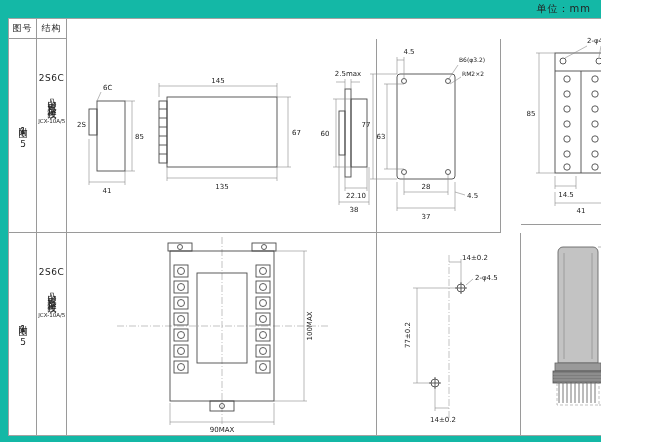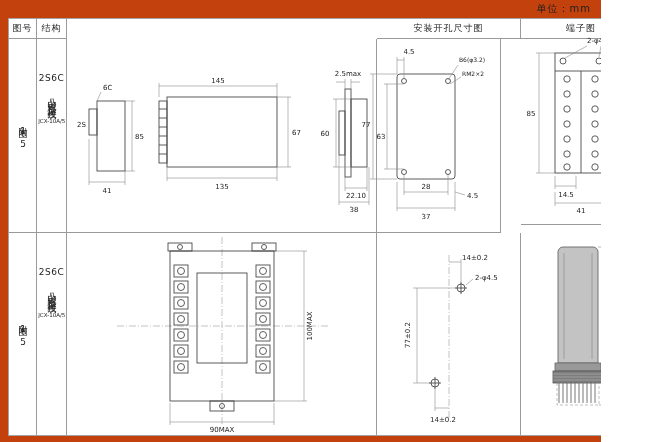--- a/index.html
+++ b/index.html
@@ -1,18 +1,18 @@
 <!DOCTYPE html>
 <html><head>
 <meta charset="utf-8">
 <style>
   * { margin:0; padding:0; box-sizing:border-box; }
   html,body { background:#fff; }
   body { font-family:"DejaVu Sans","Liberation Sans",sans-serif; color:#222; }
-  .page { position:relative; width:601px; height:442px; background:#c2410c; overflow:hidden; }
+  .page { position:relative; width:601px; height:442px; background:#14b8a6; overflow:hidden; }
   .unit { position:absolute; top:2px; right:10px; font-size:10px; letter-spacing:1px; }
   .tbl { position:absolute; left:8px; top:18px; width:634px; height:418px; border:1px solid #a3a3a3; background:#fff; }
   .cell { position:absolute; border-right:1px solid #9a9a9a; border-bottom:1px solid #9a9a9a; overflow:hidden; }
   .cell.last-col { border-right:none; }
   .cell.last-row { border-bottom:none; }
   .hcell { display:flex; align-items:center; justify-content:center; font-size:9px; letter-spacing:1px; }
   .figcell { display:flex; align-items:center; justify-content:center; }
   .vtext { writing-mode:vertical-rl; text-orientation:upright; font-size:9px; letter-spacing:3px; line-height:1; }
   .structcell { display:flex; flex-direction:column; align-items:center; padding-top:26px; }
   .model { font-size:9px; letter-spacing:0.5px;margin-top:8px; }
@@ -28,22 +28,20 @@
 </head>
 <body>
 
 <div class="page">
   <div class="unit">单位：mm</div>
 
   <div class="tbl">
 
     <div class="cell hcell" style="left:0;top:0;width:28px;height:20px;">图号</div>
     <div class="cell hcell" style="left:28px;top:0;width:30px;height:20px;">结构</div>
-    <div class="cell hcell" style="left:368px;top:0;width:144px;height:20px;">安装开孔尺寸图</div>
-    <div class="cell hcell last-col" style="left:512px;top:0;width:120px;height:20px;">端子图</div>
 
     <div class="cell figcell" style="left:0;top:20px;width:28px;height:194px;">
       <div class="vtext">附图15</div>
     </div>
     <div class="cell structcell" style="left:28px;top:20px;width:30px;height:194px;">
       <div class="model">2S6C</div>
       <div class="vdesc">凸出式板后接线</div>
       <div class="part">JCX-10A/5</div>
     </div>
 

